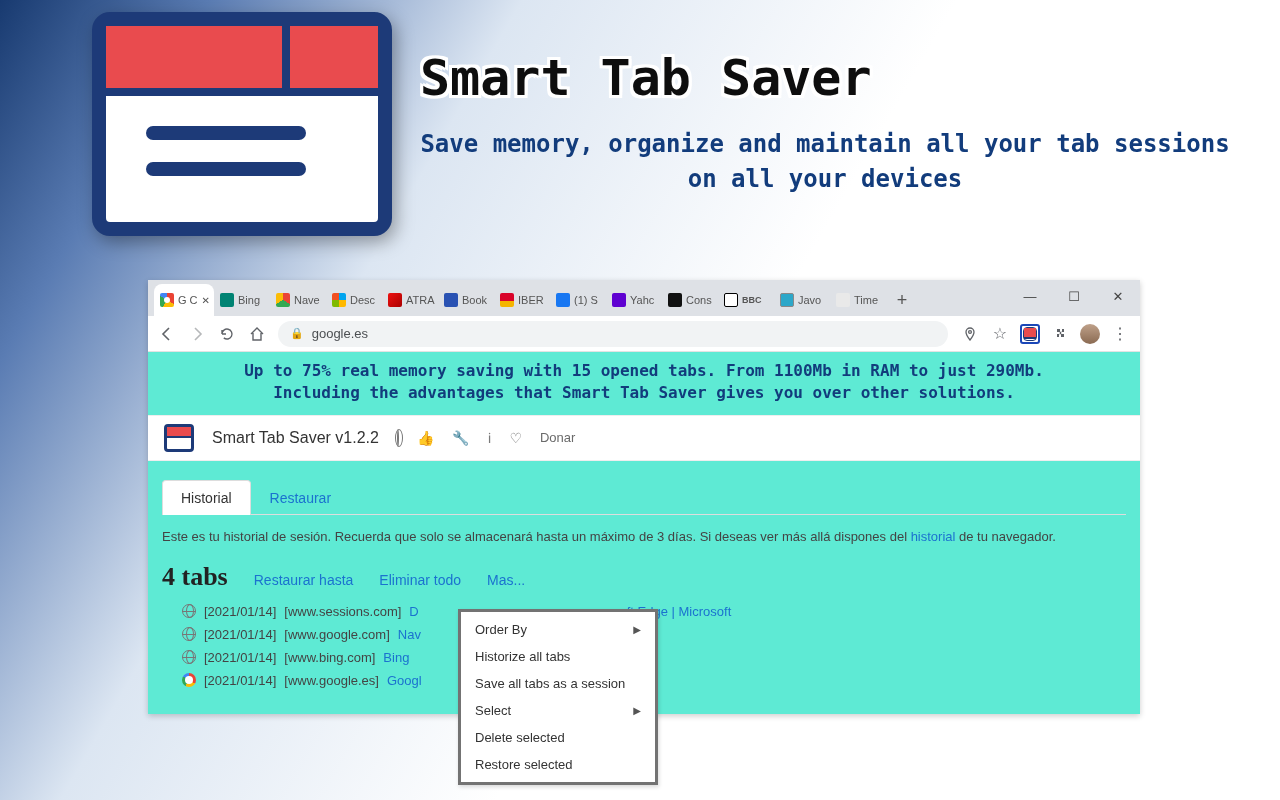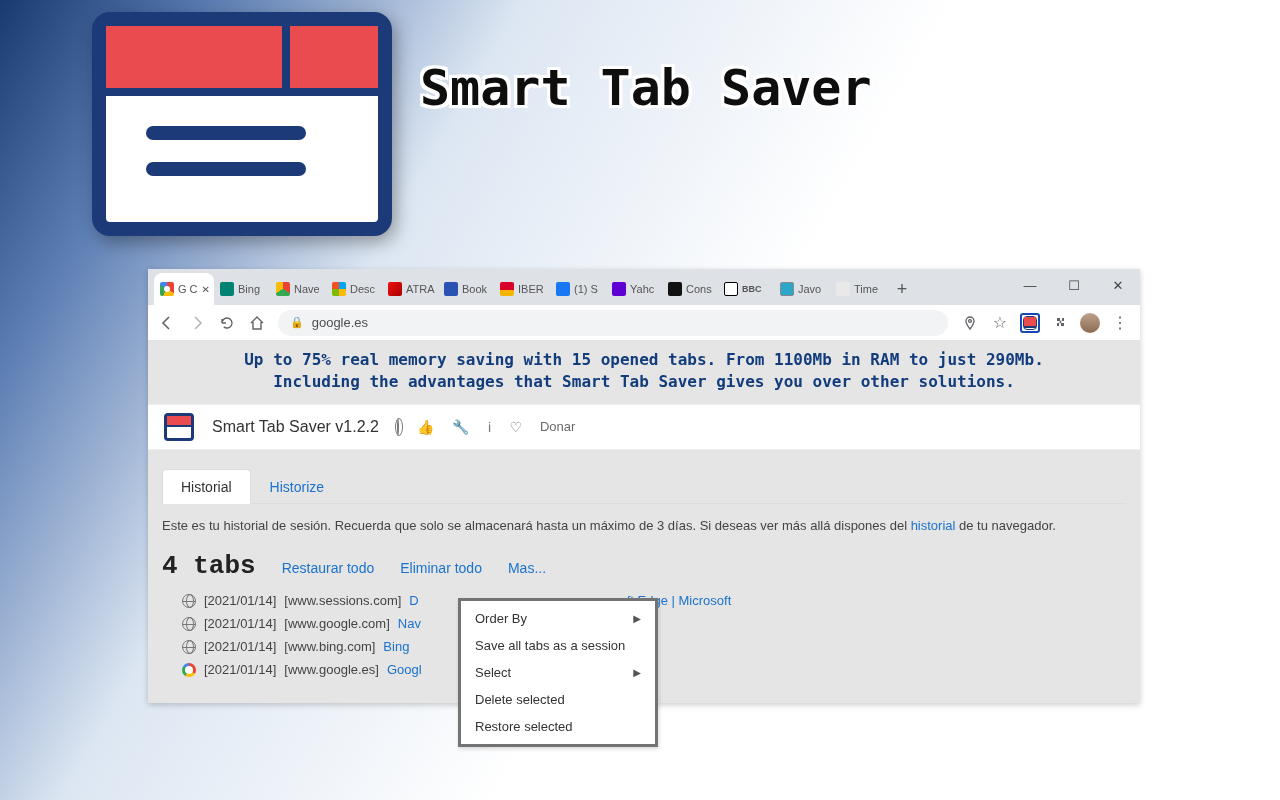--- a/index.html
+++ b/index.html
@@ -6,21 +6,21 @@
 body {
   font-family: Arial, sans-serif;
   width: 1280px;
   height: 800px;
   background: linear-gradient(120deg, #183a70 0%, #5a7cb3 12%, #dce6f2 30%, #ffffff 55%, #ffffff 100%);
   overflow: hidden;
   position: relative;
 }
 
 
-.hero { position: relative; padding: 34px 0 0 0; }
+.hero { position: relative; padding: 24px 0 0 0; }
 .logo-box {
   position: absolute;
   left: 92px; top: 12px;
   width: 300px; height: 224px;
   background: #fff;
   border: 14px solid #1d3a78;
   border-radius: 18px;
   box-shadow: 4px 6px 18px rgba(0,0,0,0.35);
 }
 .logo-top {
@@ -53,23 +53,23 @@
   font-size: 24px;
   text-align: center;
   margin-left: 420px;
   margin-right: 50px;
   line-height: 1.45;
 }
 
 
 .browser {
   position: absolute;
-  left: 148px; top: 269px;
+  left: 148px; top: 280px;
   width: 992px;
-  background: #e5e5e5;
+  background: #5eead4;
   box-shadow: 0 2px 6px rgba(0,0,0,0.2);
 }
 
 
 .tabstrip {
   height: 36px;
   background: #dee1e6;
   display: flex;
   align-items: flex-end;
   padding-left: 6px;
@@ -157,23 +157,23 @@
 .donar { color:#6a6a6a; font-size: 13px; cursor:pointer; }
 
 
 .content { padding: 18px 14px; position: relative; }
 .nav-tabs { display:flex; border-bottom: 1px solid #ddd; margin-bottom: 14px; }
 .nav-tab { padding: 9px 18px; font-size: 14px; color: #1b72cf; cursor:pointer; border: 1px solid transparent; border-bottom: none; position: relative; top: 1px; }
 .nav-tab.active { color:#333; border-color:#ddd; border-radius: 4px 4px 0 0; background:#fff; }
 .desc { font-size: 13px; color: #444; margin-bottom: 18px; }
 .desc a { color: #1b72cf; text-decoration: none; cursor: pointer; }
 .counter-row { display:flex; align-items: baseline; gap: 26px; margin-bottom: 12px; }
-.counter { font-family: Liberation Mono, monospace; font-size: 26px; font-weight: 600; color:#222; }
+.counter { font-family: Liberation Serif, serif; font-size: 26px; font-weight: 600; color:#222; }
 .action-link { color:#1b72cf; font-size: 14px; cursor:pointer; }
-.history-item { display:flex; align-items:flex-end; gap: 8px; font-size: 13px; color:#444; margin: 8px 0 8px 20px; }
+.history-item { display:flex; align-items:center; gap: 8px; font-size: 13px; color:#444; margin: 8px 0 8px 20px; }
 .history-item .page-link { color:#1b72cf; cursor:pointer; }
 .globe { width:14px; height:14px; border:1.2px solid #777; border-radius:50%; position:relative; }
 .globe::before { content:""; position:absolute; left:50%; top:-1px; bottom:-1px; width:6px; margin-left:-3px; border:1.2px solid #777; border-radius:50%; }
 .globe::after { content:""; position:absolute; left:-1px; right:-1px; top:50%; height:0; border-top:1.2px solid #777; }
 
 .g-favicon {
   width:14px; height:14px; position:relative; border-radius:50%;
   background:
     conic-gradient(#ea4335 0 120deg, #fbbc05 120deg 210deg, #34a853 210deg 300deg, #4285f4 300deg 360deg);
 }
@@ -219,20 +219,21 @@
     <div class="logo-top">
         <div></div>
         <div></div>
       </div>
     <div class="logo-lines">
         <div></div>
         <div></div>
       </div>
   </div>
   <h1 class="hero-title">Smart Tab Saver</h1>
+  <div class="hero-sub">Save memory, organize and maintain all your tab sessions on all your devices</div>
 </div>
 
 <div class="browser">
 
   <div class="tabstrip">
     <div class="tab active">
         <span class="favicon fv-g"></span>
         <span>G C</span>
         <span class="close-x">✕</span>
       </div>
@@ -350,30 +351,30 @@
     <span class="popup-icon">👍</span>
     <span class="popup-icon">🔧</span>
     <span class="popup-icon">ℹ</span>
     <span class="popup-icon">♡</span>
     <span class="donar">Donar</span>
   </div>
 
   <div class="content">
     <div class="nav-tabs">
       <div class="nav-tab active">Historial</div>
-      <div class="nav-tab">Historize</div>
+      <div class="nav-tab">Restaurar</div>
     </div>
 
     <div class="desc">
       <span>Este es tu historial de sesión. Recuerda que solo se almacenará hasta un máximo de 3 días. Si deseas ver más allá dispones del </span><a>historial</a><span> de tu navegador.</span>
     </div>
 
     <div class="counter-row">
       <span class="counter">4 tabs</span>
-      <span class="action-link">Restaurar todo</span>
+      <span class="action-link">Restaurar hasta</span>
       <span class="action-link">Eliminar todo</span>
       <span class="action-link">Mas...</span>
     </div>
 
     <div class="history-item">
       <span class="globe"></span>
       <span>[2021/01/14]</span>
       <span>[www.sessions.com]</span>
       <span class="page-link">D</span>
       <span class="page-link" style="margin-left:200px;">ft Edge | Microsoft</span>
@@ -395,20 +396,21 @@
       <span>[2021/01/14]</span>
       <span>[www.google.es]</span>
       <span class="page-link">Googl</span>
     </div>
 
     <div class="dropdown">
       <div class="dropdown-item">
           <span>Order By</span>
           <span class="submenu-arrow">▶</span>
         </div>
+      <div class="dropdown-item">Historize all tabs</div>
       <div class="dropdown-item">Save all tabs as a session</div>
       <div class="dropdown-item">
           <span>Select</span>
           <span class="submenu-arrow">▶</span>
         </div>
       <div class="dropdown-item">Delete selected</div>
       <div class="dropdown-item">Restore selected</div>
     </div>
 
   </div>

